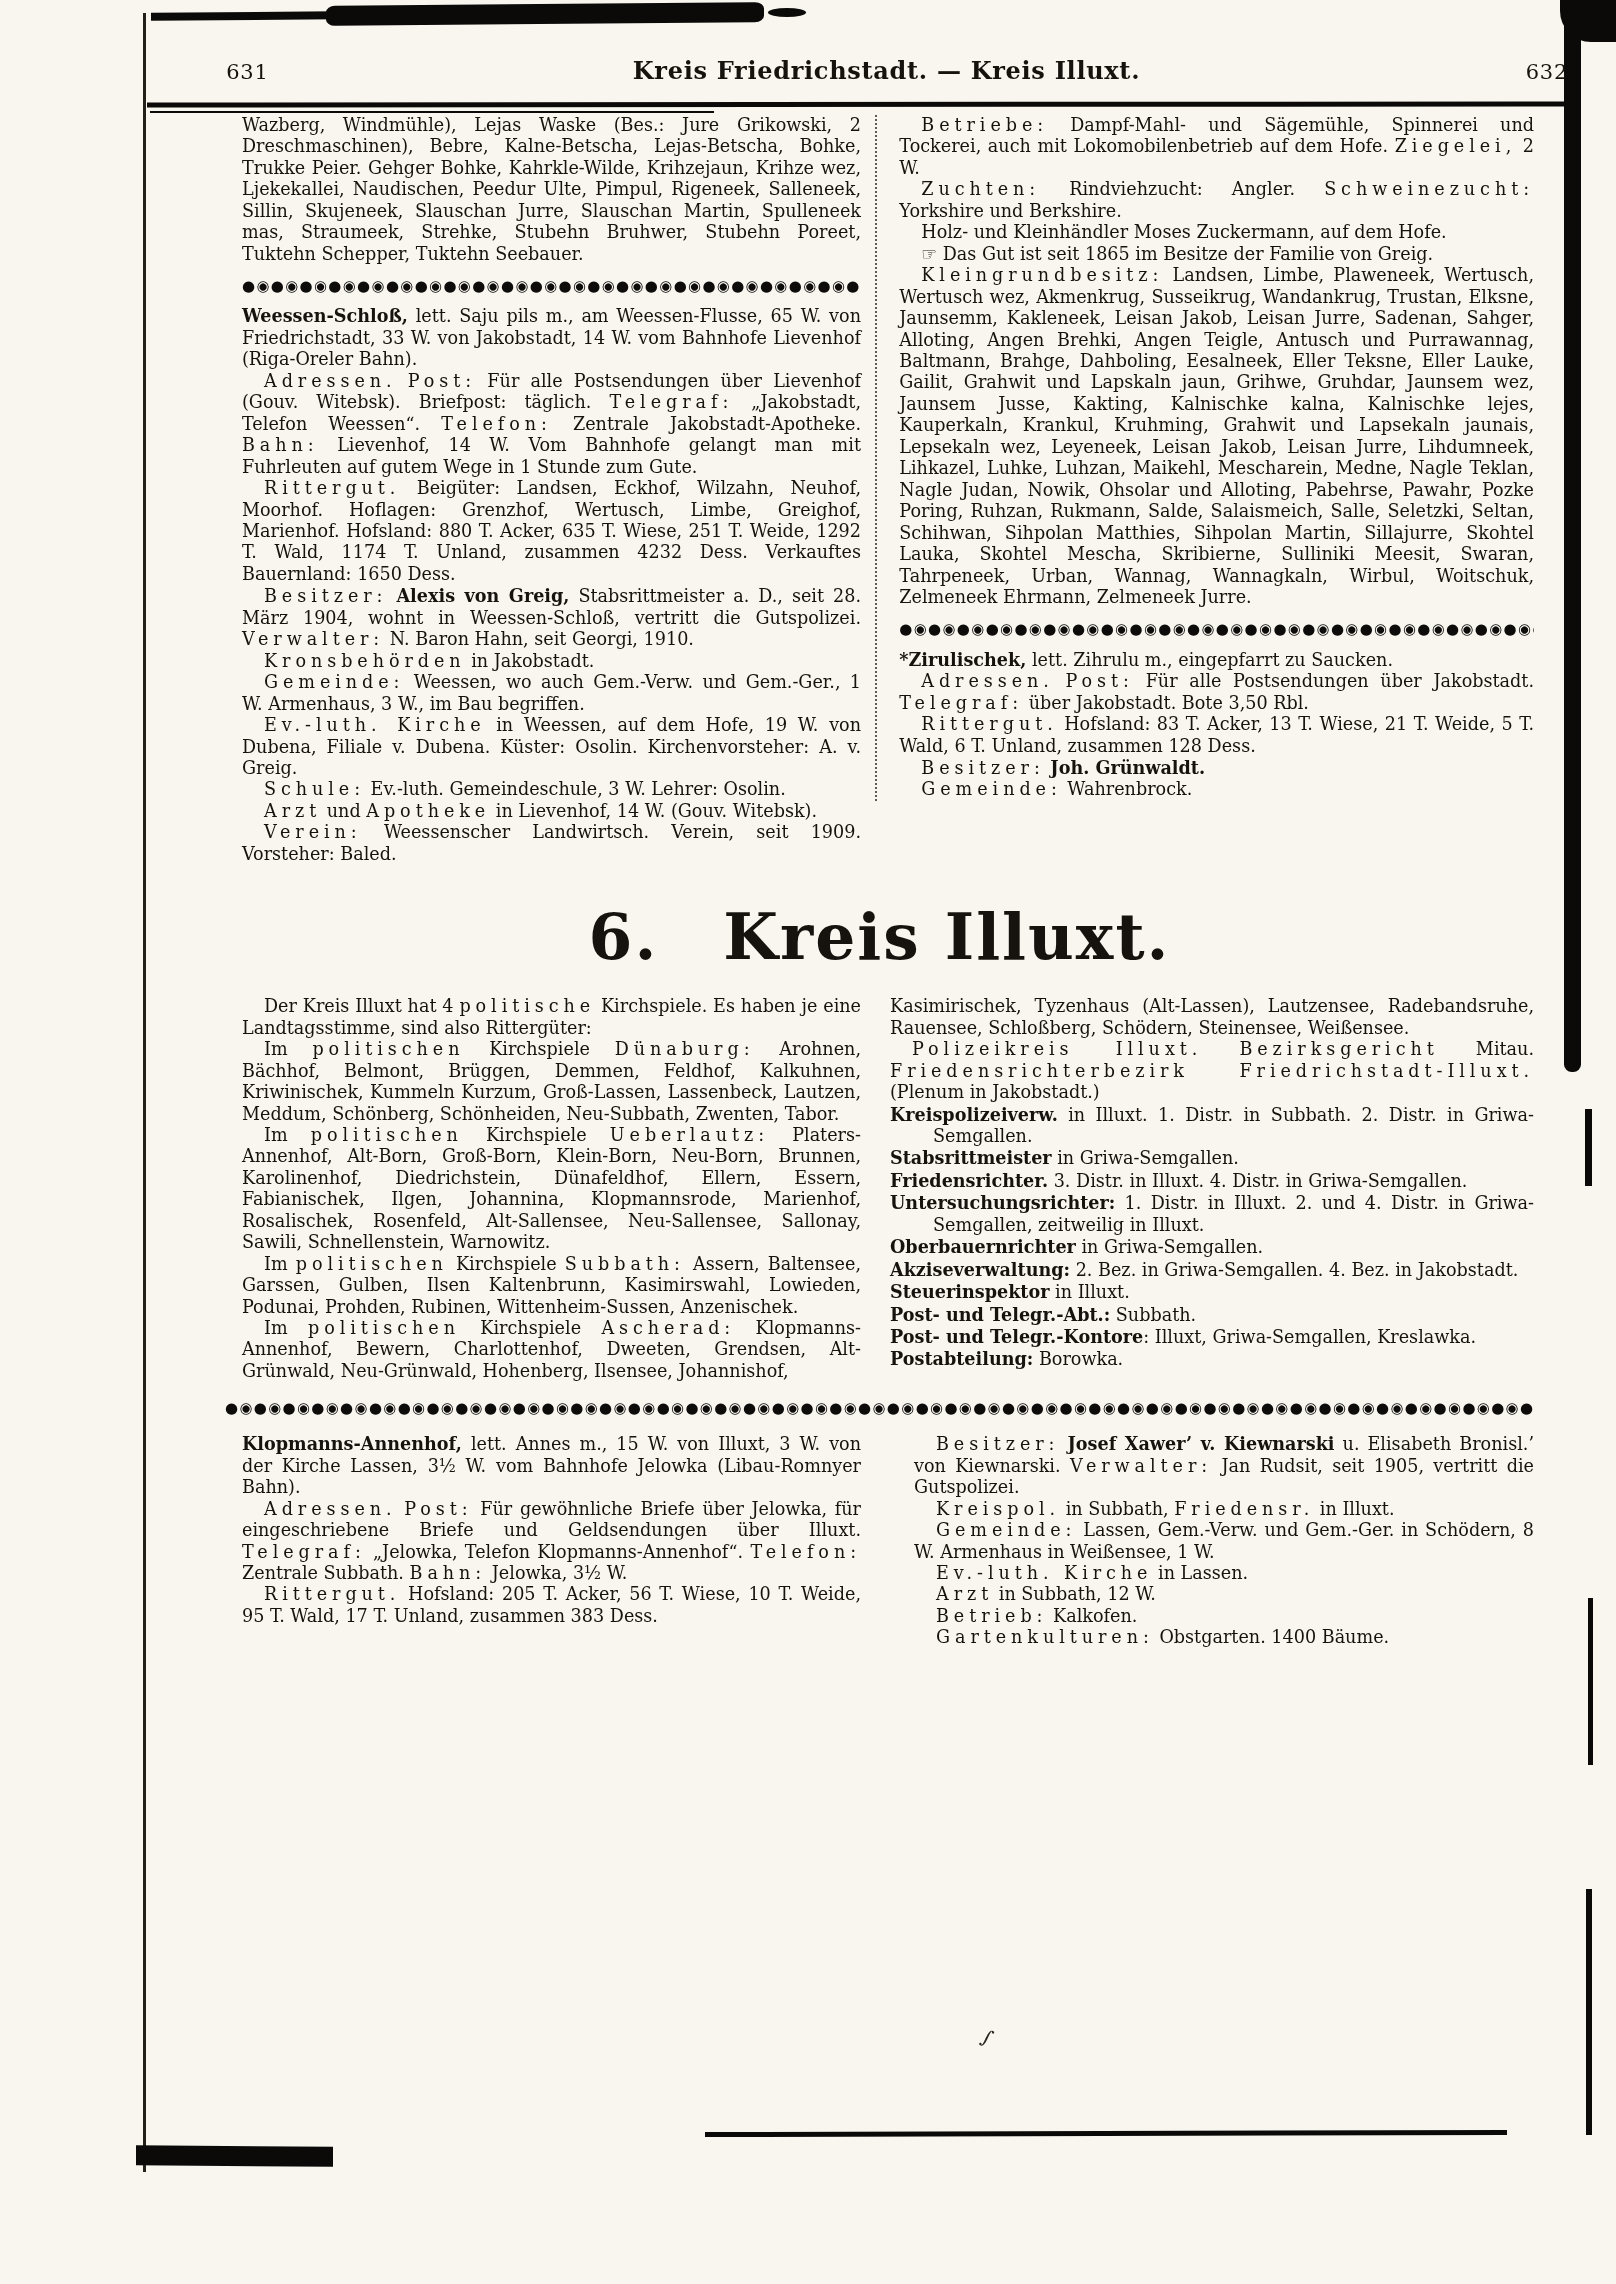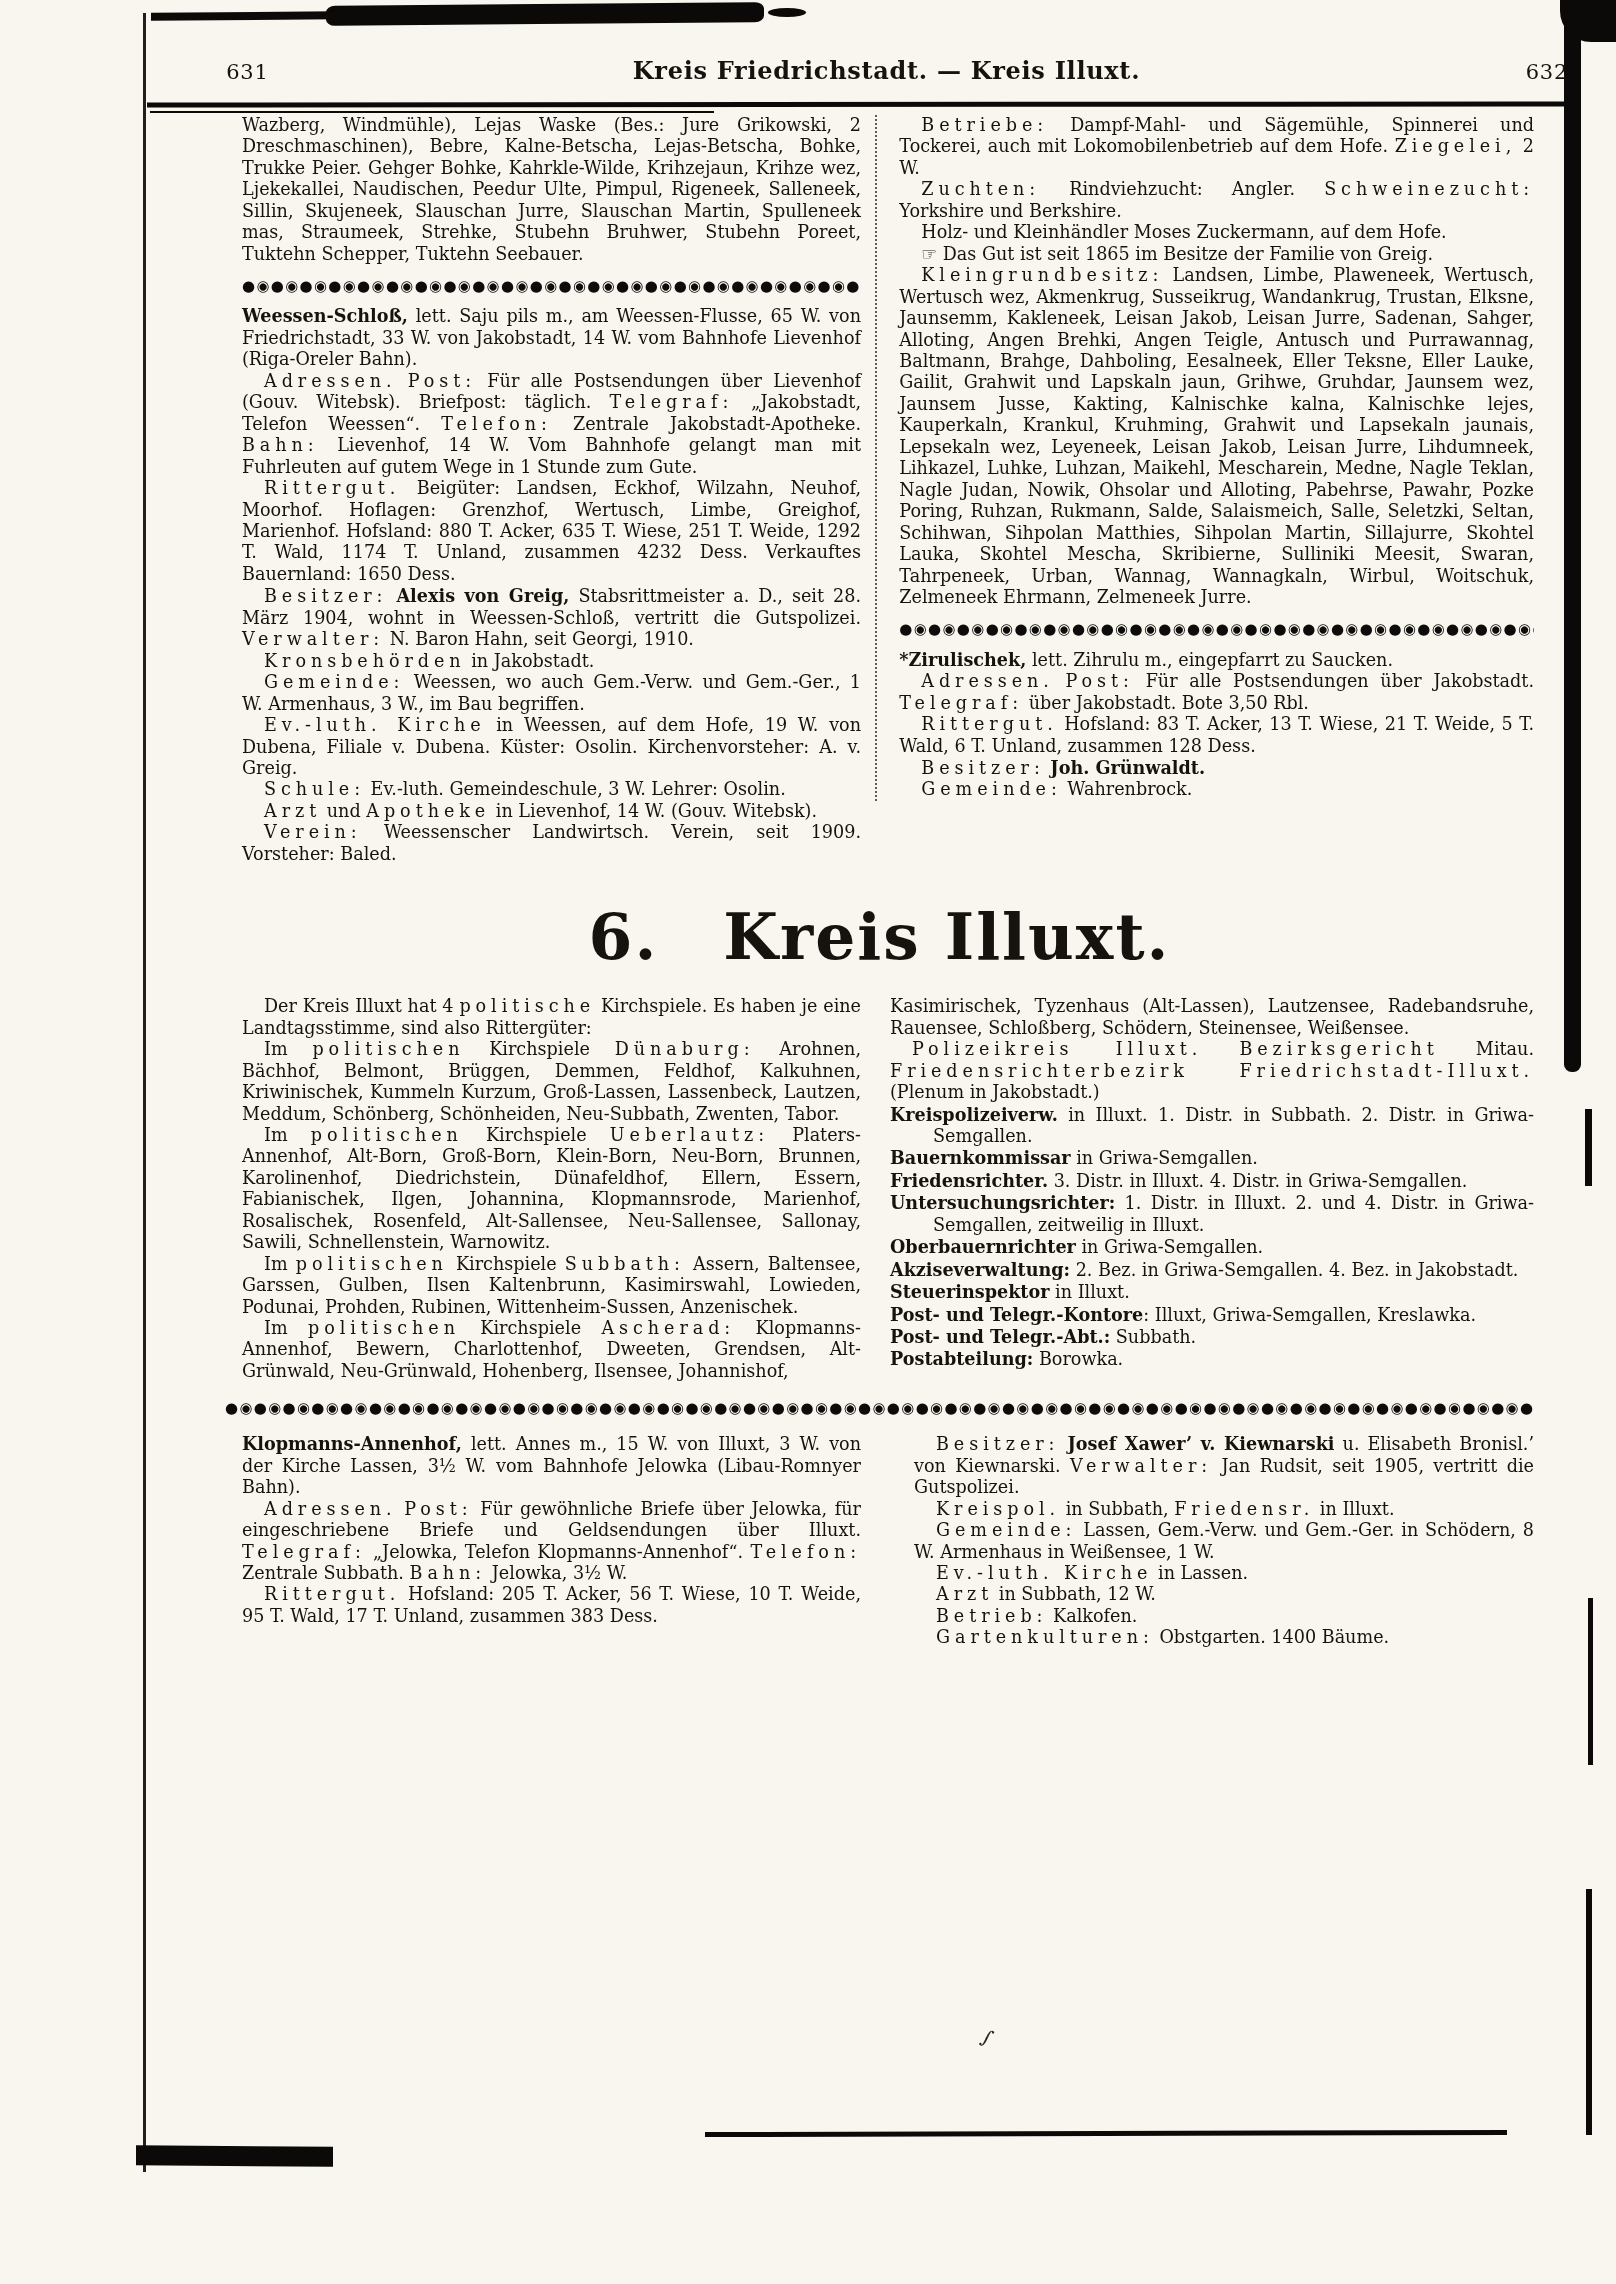--- a/index.html
+++ b/index.html
@@ -118,28 +118,28 @@
           <p class="para ind1"><span class="seg-n">Der Kreis Illuxt hat 4 </span><span class="seg-sp">politische</span><span class="seg-n"> Kirchspiele. Es haben je eine Landtagsstimme, sind also Rittergüter:</span></p>
           <p class="para ind1"><span class="seg-n">Im </span><span class="seg-sp">politischen</span><span class="seg-n"> Kirchspiele </span><span class="seg-sp">Dünaburg:</span><span class="seg-n"> Arohnen, Bächhof, Belmont, Brüggen, Demmen, Feldhof, Kalkuhnen, Kriwinischek, Kummeln Kurzum, Groß-Lassen, Lassenbeck, Lautzen, Meddum, Schönberg, Schönheiden, Neu-Subbath, Zwenten, Tabor.</span></p>
           <p class="para ind1"><span class="seg-n">Im </span><span class="seg-sp">politischen</span><span class="seg-n"> Kirchspiele </span><span class="seg-sp">Ueberlautz:</span><span class="seg-n"> Platers-Annenhof, Alt-Born, Groß-Born, Klein-Born, Neu-Born, Brunnen, Karolinenhof, Diedrichstein, Dünafeldhof, Ellern, Essern, Fabianischek, Ilgen, Johannina, Klopmannsrode, Marienhof, Rosalischek, Rosenfeld, Alt-Sallensee, Neu-Sallensee, Sallonay, Sawili, Schnellenstein, Warnowitz.</span></p>
           <p class="para ind1"><span class="seg-n">Im </span><span class="seg-sp">politischen</span><span class="seg-n"> Kirchspiele </span><span class="seg-sp">Subbath:</span><span class="seg-n"> Assern, Baltensee, Garssen, Gulben, Ilsen Kaltenbrunn, Kasimirswahl, Lowieden, Podunai, Prohden, Rubinen, Wittenheim-Sussen, Anzenischek.</span></p>
           <p class="para ind1"><span class="seg-n">Im </span><span class="seg-sp">politischen</span><span class="seg-n"> Kirchspiele </span><span class="seg-sp">Ascherad:</span><span class="seg-n"> Klopmanns-Annenhof, Bewern, Charlottenhof, Dweeten, Grendsen, Alt-Grünwald, Neu-Grünwald, Hohenberg, Ilsensee, Johannishof,</span></p>
         </div>
       <div class="col-r">
           <p class="para ind0"><span class="seg-n">Kasimirischek, Tyzenhaus (Alt-Lassen), Lautzensee, Radebandsruhe, Rauensee, Schloßberg, Schödern, Steinensee, Weißensee.</span></p>
           <p class="para ind1"><span class="seg-sp">Polizeikreis Illuxt.</span><span class="seg-n"> </span><span class="seg-sp">Bezirksgericht</span><span class="seg-n"> Mitau. </span><span class="seg-sp">Friedensrichterbezirk Friedrichstadt-Illuxt.</span><span class="seg-n"> (Plenum in Jakobstadt.)</span></p>
           <p class="para ind2"><span class="seg-b">Kreispolizeiverw.</span><span class="seg-n"> in Illuxt. 1. Distr. in Subbath. 2. Distr. in Griwa-Semgallen.</span></p>
-          <p class="para ind2"><span class="seg-b">Bauernkommissar</span><span class="seg-n"> in Griwa-Semgallen.</span></p>
+          <p class="para ind2"><span class="seg-b">Stabsrittmeister</span><span class="seg-n"> in Griwa-Semgallen.</span></p>
           <p class="para ind2"><span class="seg-b">Friedensrichter.</span><span class="seg-n"> 3. Distr. in Illuxt. 4. Distr. in Griwa-Semgallen.</span></p>
           <p class="para ind2"><span class="seg-b">Untersuchungsrichter:</span><span class="seg-n"> 1. Distr. in Illuxt. 2. und 4. Distr. in Griwa-Semgallen, zeitweilig in Illuxt.</span></p>
           <p class="para ind2"><span class="seg-b">Oberbauernrichter</span><span class="seg-n"> in Griwa-Semgallen.</span></p>
           <p class="para ind2"><span class="seg-b">Akziseverwaltung:</span><span class="seg-n"> 2. Bez. in Griwa-Semgallen. 4. Bez. in Jakobstadt.</span></p>
           <p class="para ind2"><span class="seg-b">Steuerinspektor</span><span class="seg-n"> in Illuxt.</span></p>
+          <p class="para ind2"><span class="seg-b">Post- und Telegr.-Abt.:</span><span class="seg-n"> Subbath.</span></p>
           <p class="para ind2"><span class="seg-b">Post- und Telegr.-Kontore</span><span class="seg-n">: Illuxt, Griwa-Semgallen, Kreslawka.</span></p>
-          <p class="para ind2"><span class="seg-b">Post- und Telegr.-Abt.:</span><span class="seg-n"> Subbath.</span></p>
           <p class="para ind2"><span class="seg-b">Postabteilung:</span><span class="seg-n"> Borowka.</span></p>
         </div>
     </div>
 
     <div class="orn-row divider-full">●◉●◉●◉●◉●◉●◉●◉●◉●◉●◉●◉●◉●◉●◉●◉●◉●◉●◉●◉●◉●◉●◉●◉●◉●◉●◉●◉●◉●◉●◉●◉●◉●◉●◉●◉●◉●◉●◉●◉●◉●◉●◉●◉●◉●◉●◉●◉●◉</div>
 
     <div class="columns sec-bottom">
       <div class="col-l">
           <p class="para ind0"><span class="seg-b">Klopmanns-Annenhof,</span><span class="seg-n"> lett. Annes m., 15 W. von Illuxt, 3 W. von der Kirche Lassen, 3½ W. vom Bahnhofe Jelowka (Libau-Romnyer Bahn).</span></p>
           <p class="para ind1"><span class="seg-sp">Adressen.</span><span class="seg-n"> </span><span class="seg-sp">Post:</span><span class="seg-n"> Für gewöhnliche Briefe über Jelowka, für eingeschriebene Briefe und Geldsendungen über Illuxt. </span><span class="seg-sp">Telegraf:</span><span class="seg-n"> „Jelowka, Telefon Klopmanns-Annenhof“. </span><span class="seg-sp">Telefon:</span><span class="seg-n"> Zentrale Subbath. </span><span class="seg-sp">Bahn:</span><span class="seg-n"> Jelowka, 3½ W.</span></p>

